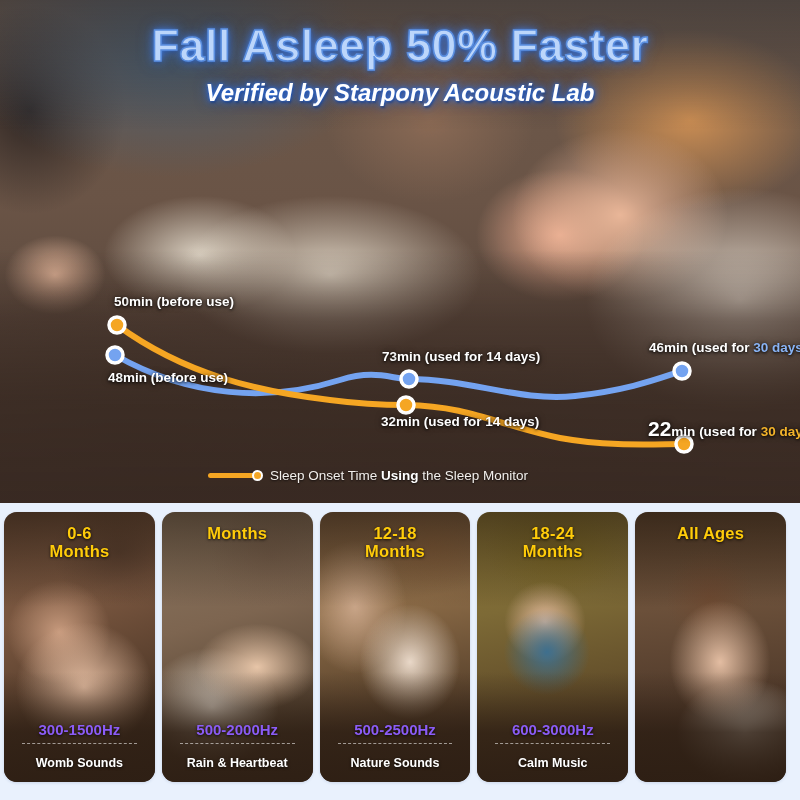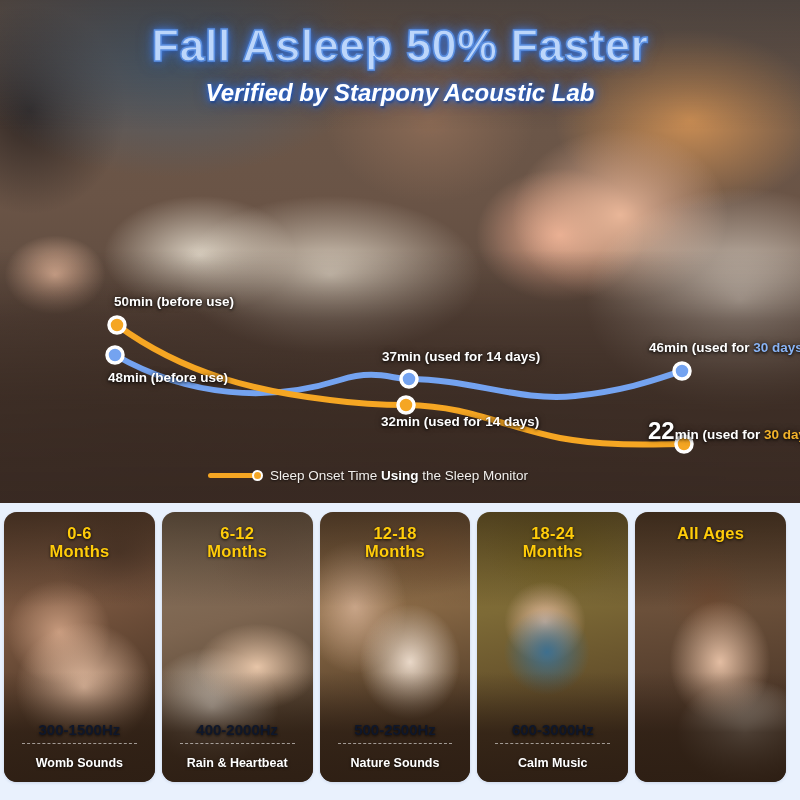--- a/index.html
+++ b/index.html
@@ -83,21 +83,21 @@
 
   .pt-label {
     position:absolute;
     color:#ffffff; font-size:13.5px; font-weight:bold;
     white-space:nowrap;
     text-shadow:0 1px 3px rgba(0,0,0,.85), 0 0 6px rgba(0,0,0,.6);
     margin-left:48px;
   }
   .pt-label .accent-blue { color:#89b4f5; }
   .pt-label .accent-gold { color:#f3b32a; }
-  .pt-label .big { font-size:24px;text-align:center; }
+  .pt-label .big { font-size:21px;text-align:center; }
 
   .lbl-a { left:66px;  top:294px; }
   .lbl-b { left:60px;  top:370px; }
   .lbl-c { left:334px; top:349px; }
   .lbl-d { left:601px; top:340px; }
   .lbl-e { left:333px; top:414px; }
   .lbl-f { left:600px; top:417px; }
 
   
   .legend {
@@ -174,21 +174,21 @@
     position:absolute; left:0; top:12px; width:100%;
     text-align:center; color:#ffcc0a; font-size:16.5px; font-weight:bold;
     line-height:1.12; letter-spacing:.2px;
     text-shadow:0 1px 3px rgba(0,0,0,.85);
   }
   .card-foot {
     position:absolute; left:0; bottom:12px; width:100%;
     text-align:center; padding:0 6px;
   }
   .card-hz {
-    color:#0f172a; font-size:15px; font-weight:bold;
+    color:#8b5cf6; font-size:15px; font-weight:bold;
     text-shadow:0 1px 3px rgba(0,0,0,.8);
     white-space:nowrap;
   }
   .card-div {
     height:0; border-top:1.5px dashed rgba(255,255,255,.55);
     margin:5px 12px 5px 12px;
   }
   .card-name {
     color:#ffffff; font-size:12.5px; font-weight:bold;
     text-shadow:0 1px 3px rgba(0,0,0,.8);
@@ -230,21 +230,21 @@
   </svg>
 </div>
 
 <div class="pt-label lbl-a">
   <span>50</span><span>min</span><span> (before use)</span>
 </div>
 <div class="pt-label lbl-b">
   <span>48</span><span>min</span><span> (before use)</span>
 </div>
 <div class="pt-label lbl-c">
-  <span>37</span><span>min</span><span> (used for </span><span>14 days</span><span>)</span>
+  <span>73</span><span>min</span><span> (used for </span><span>14 days</span><span>)</span>
 </div>
 <div class="pt-label lbl-d">
   <span>46</span><span>min</span><span> (used for </span><span class="accent-blue">30 days</span><span>)</span>
 </div>
 <div class="pt-label lbl-e">
   <span>32</span><span>min</span><span> (used for </span><span>14 days</span><span>)</span>
 </div>
 <div class="pt-label lbl-f">
   <span class="big">22</span><span>min</span><span> (used for </span><span class="accent-gold">30 days</span><span>)</span>
 </div>
@@ -272,25 +272,24 @@
       <div class="card-div"></div>
       <div class="card-name">Womb Sounds</div>
     </div>
   </div>
 
   <div class="card">
     <div class="card-photo c2"></div>
     <div class="card-top-scrim"></div>
     <div class="card-bot-scrim"></div>
     <div class="card-age">
-      <div>6-12</div>
       <div>Months</div>
     </div>
     <div class="card-foot">
-      <div class="card-hz">400-2000Hz</div>
+      <div class="card-hz">500-2000Hz</div>
       <div class="card-div"></div>
       <div class="card-name">Rain &amp; Heartbeat</div>
     </div>
   </div>
 
   <div class="card">
     <div class="card-photo c3"></div>
     <div class="card-top-scrim"></div>
     <div class="card-bot-scrim"></div>
     <div class="card-age">

